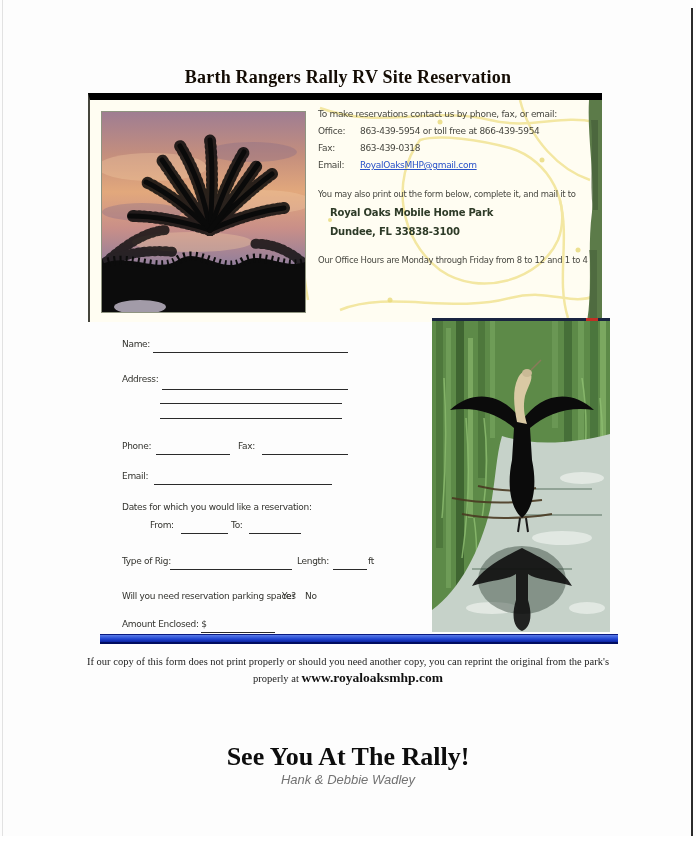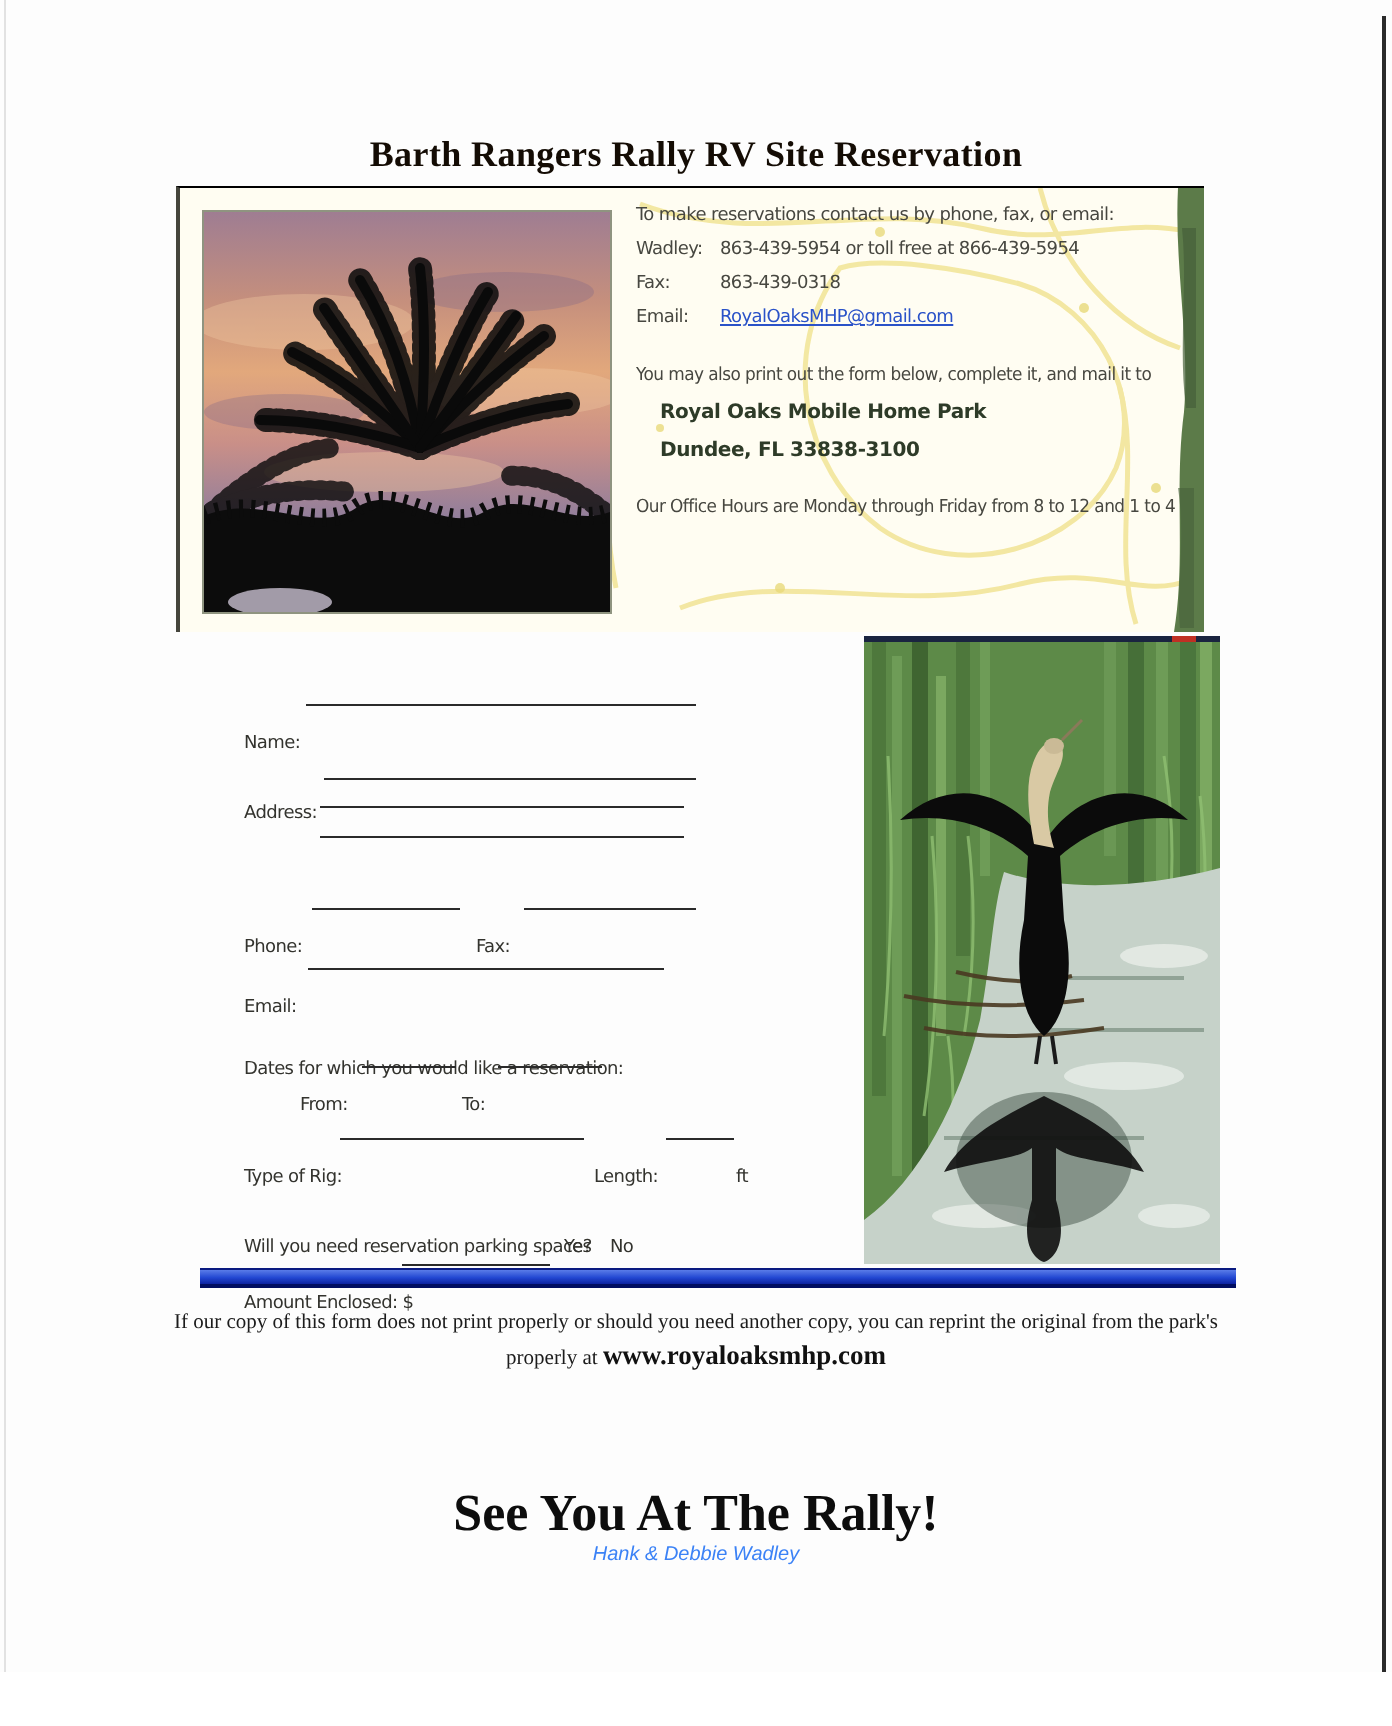--- a/index.html
+++ b/index.html
@@ -7,37 +7,37 @@
         font-family:"DejaVu Sans",sans-serif;}
   .abs{position:absolute;}
 
   
   .title{font-family:"Liberation Serif",serif;font-weight:bold;font-size:18px;color:#140c04;
          width:100%;text-align:center;letter-spacing:.2px;}
   .footnote{font-family:"Liberation Serif",serif;font-size:10.5px;color:#1c1c1c;width:100%;text-align:center;}
   .website{font-family:"Liberation Serif",serif;font-weight:bold;font-size:13.5px;color:#111;}
   .closing{font-family:"Liberation Serif",serif;font-weight:bold;font-size:26px;color:#0d0d0d;
            width:100%;text-align:center;}
-  .signature{font-family:"Liberation Sans",sans-serif;font-style:italic;font-size:10px;color:#3b82f6;
+  .signature{font-family:"Liberation Sans",sans-serif;font-style:italic;font-size:13px;color:#737373;
              width:100%;text-align:center;}
 
   
   #map-block{left:88px;top:93px;width:512px;height:222px;background:#fffdf2;
-             border-left:2px solid #45453c;border-top:1px solid #000000;}
+             border-left:2px solid #45453c;border-top:7px solid #000000;}
   #palm-photo{left:11px;top:11px;width:203px;height:200px;border:1px solid #8f9480;background:#caa;}
 
   
   .contact{font-size:9px;letter-spacing:-0.3px;color:#474740;line-height:17px;white-space:nowrap;}
   .squeeze{transform:scaleX(.94);transform-origin:left;}
   .clabel{display:inline-block;width:42px;}
   .email-link{color:#2a52c8;text-decoration:underline;cursor:pointer;}
   .addr{font-weight:bold;color:#2e3b28;font-size:10px;line-height:19px;letter-spacing:-0.2px;}
 
   
-  .flabel{font-size:9px;letter-spacing:-0.3px;color:#33332e;white-space:nowrap;margin-top:28px;}
+  .flabel{font-size:9px;letter-spacing:-0.3px;color:#33332e;white-space:nowrap;}
   .blank{height:13px;border-bottom:1px solid #2a2a2a;}
 
   
   #divider{left:100px;top:634px;width:518px;height:7px;
            background:linear-gradient(#5a7ce8 0%,#2247d2 55%,#0c22a0 100%);
            border-top:1px solid #0a1a80;border-bottom:2px solid #000d60;}
 
   
   #edge-right{left:691px;top:8px;width:2px;height:840px;background:#2b2b2b;}
   #edge-left{left:2px;top:0;width:1px;height:863px;background:#e2e2e2;}
@@ -134,21 +134,21 @@
         </g>
 
         <path d="M0,152 C28,140 56,162 76,148 C96,134 120,162 140,150 C160,138 182,158 203,150 L203,200 L0,200 Z" fill="#0c0c0c"></path>
         <path d="M0,152 C28,140 56,162 76,148 C96,134 120,162 140,150 C160,138 182,158 203,150" fill="none" stroke="#0c0c0c" stroke-width="9" stroke-dasharray="2 4"></path>
         <ellipse cx="38" cy="195" rx="26" ry="7" fill="#c8bfd0" opacity="0.8"></ellipse>
       </svg>
     </div>
 
     <div class="abs" style="left:228px;top:6px;width:284px;">
       <div class="contact">To make reservations contact us by phone, fax, or email:</div>
-      <div class="contact"><span class="clabel">Wadley:</span><span>863-439-5954 or toll free at 866-439-5954</span></div>
+      <div class="contact"><span class="clabel">Office:</span><span>863-439-5954 or toll free at 866-439-5954</span></div>
       <div class="contact"><span class="clabel">Fax:</span><span>863-439-0318</span></div>
       <div class="contact"><span class="clabel">Email:</span><a class="email-link">RoyalOaksMHP@gmail.com</a></div>
       <div style="height:12px;"></div>
       <div class="contact squeeze">You may also print out the form below, complete it, and mail it to</div>
       <div style="padding-left:12px;">
         <div class="contact addr">Royal Oaks Mobile Home Park</div>
         <div class="contact addr">Dundee, FL 33838-3100</div>
       </div>
       <div style="height:11px;"></div>
       <div class="contact squeeze">Our Office Hours are Monday through Friday from 8 to 12 and 1 to 4</div>

